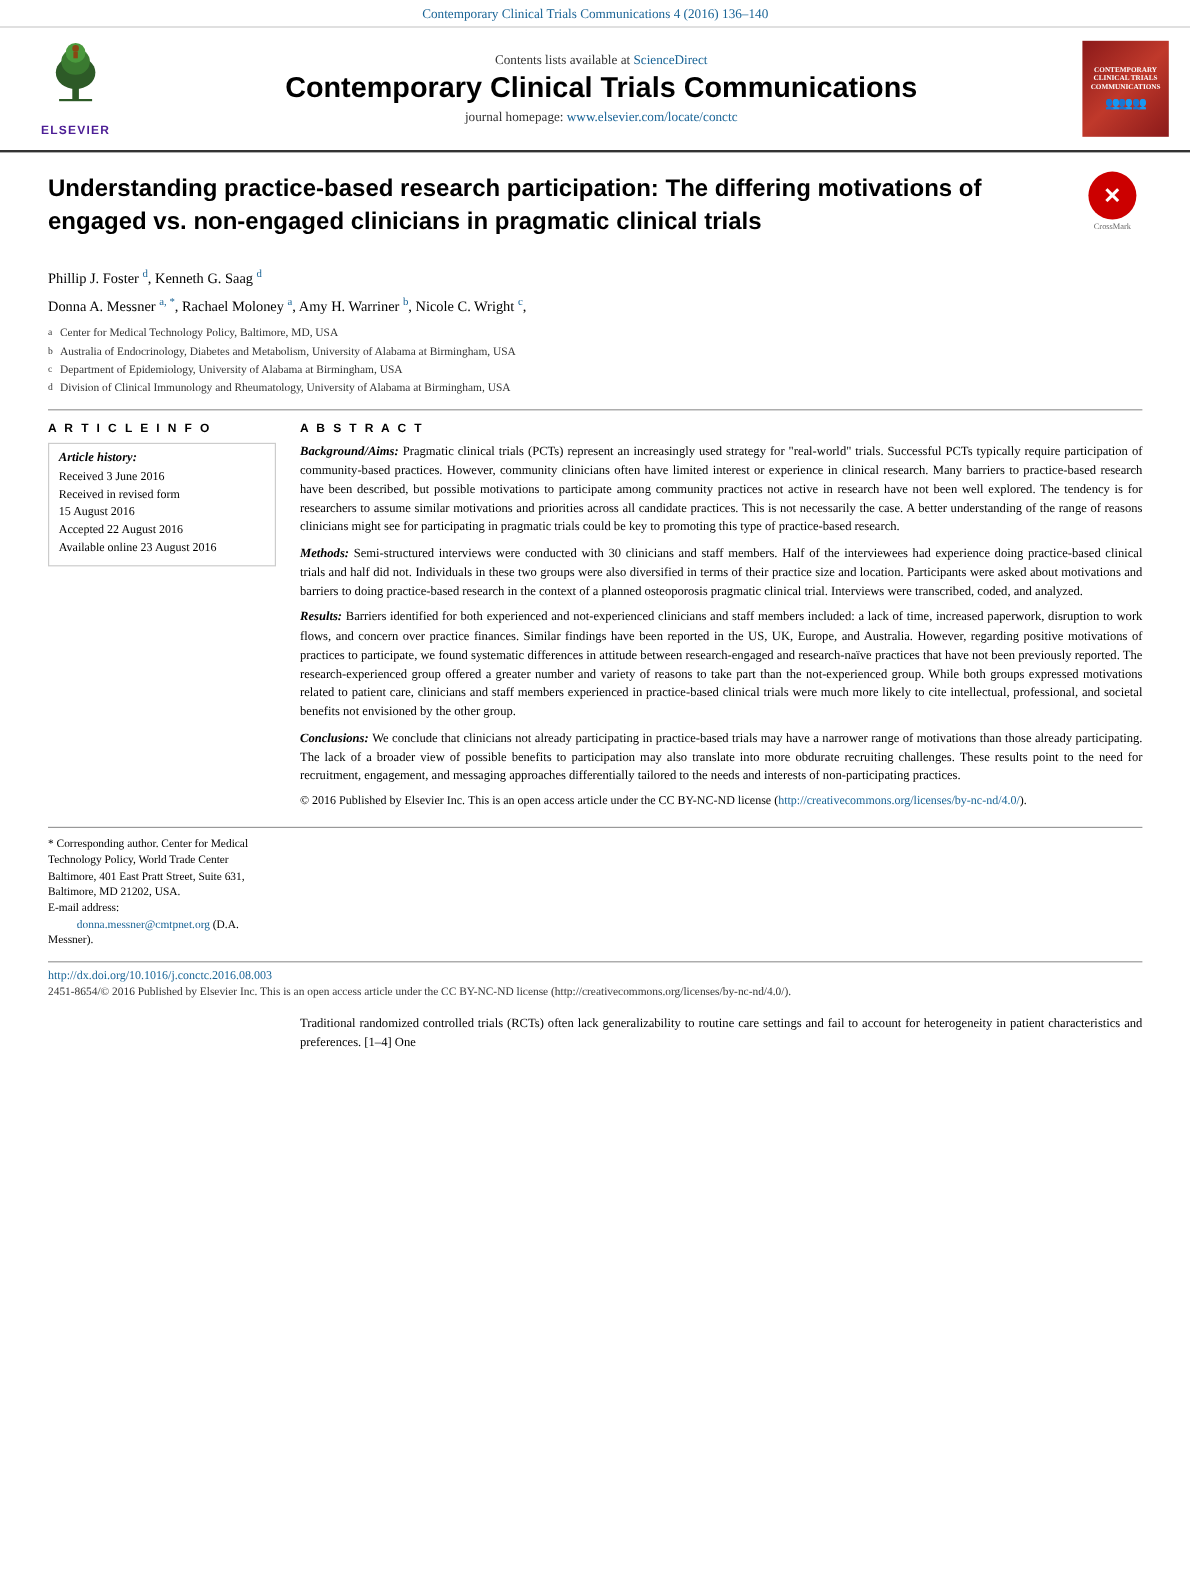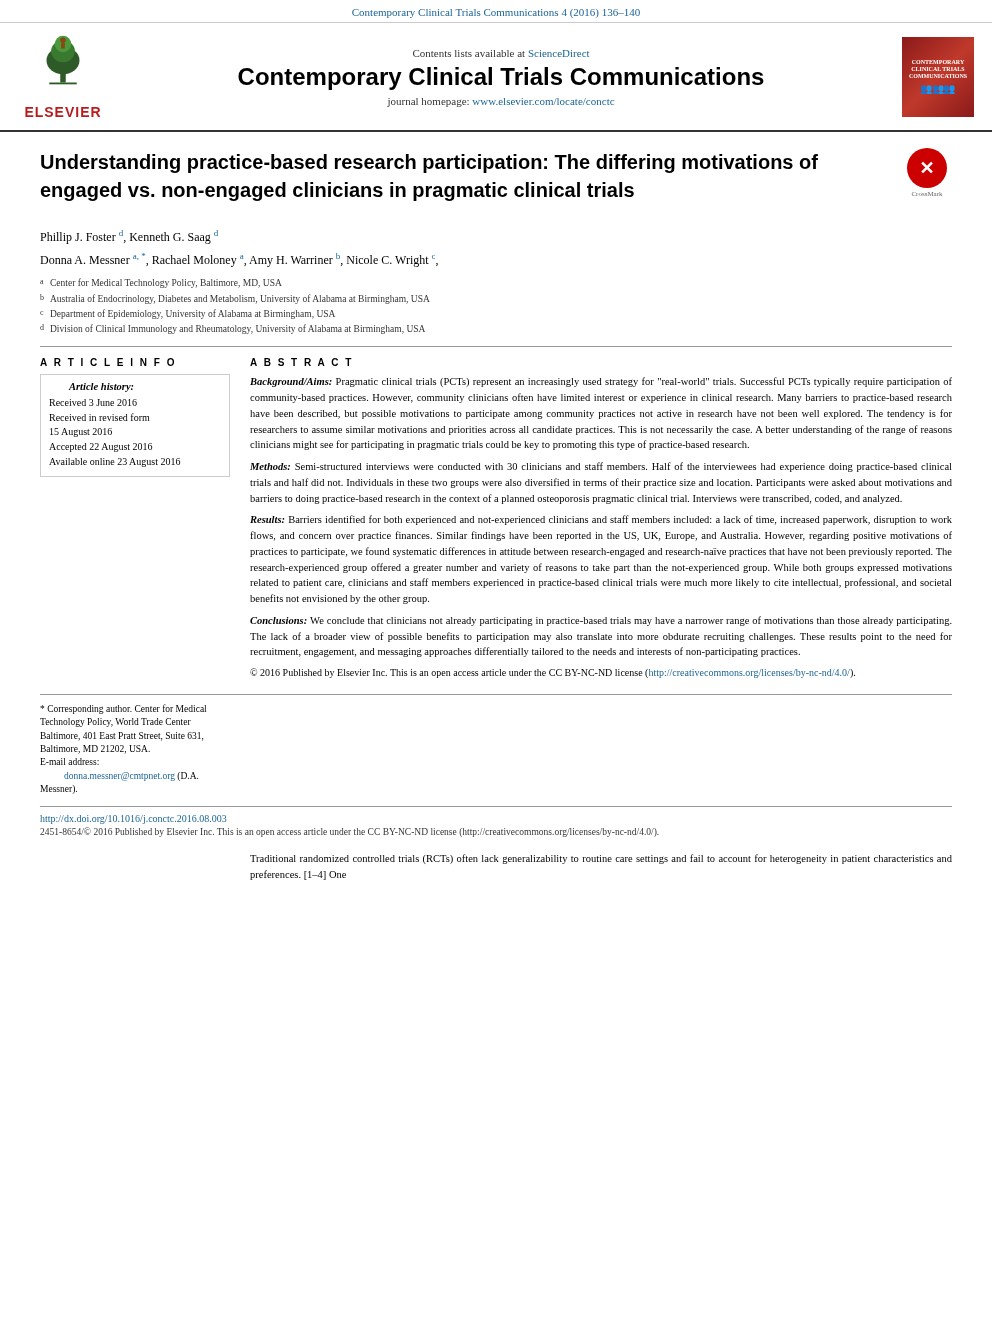--- a/index.html
+++ b/index.html
@@ -29,23 +29,23 @@
       flex-shrink: 0;
       display: flex;
       flex-direction: column;
       align-items: center;
     }
     .elsevier-tree {
       width: 70px;
       height: 55px;
     }
     .elsevier-text {
-      font-size: 14px;
-      font-weight: bold;
-      color: #b91c1c;
+      font-size: 10px;
+      font-weight: bold;
+      color: #4c1d95;
       letter-spacing: 1px;
       margin-top: 16px;
       font-family: Arial, sans-serif;
     }
     .journal-center {
       flex: 1;
       text-align: center;
     }
     .journal-center .contents-line {
       font-size: 11px;
@@ -203,21 +203,20 @@
       border: 1px solid #ccc;
       padding: 6px 8px;
       margin-bottom: 8px;
       font-size: 10px;
     }
     .article-history-title {
       font-style: italic;
       font-weight: bold;
       margin-bottom: 4px;
       font-size: 10.5px;
-      margin-left: 20px;
     }
     .history-row {
       line-height: 1.4;
       margin-bottom: 1px;
     }
     .keywords-section {
       margin-top: 8px;
     }
     .keywords-title {
       font-style: italic;

